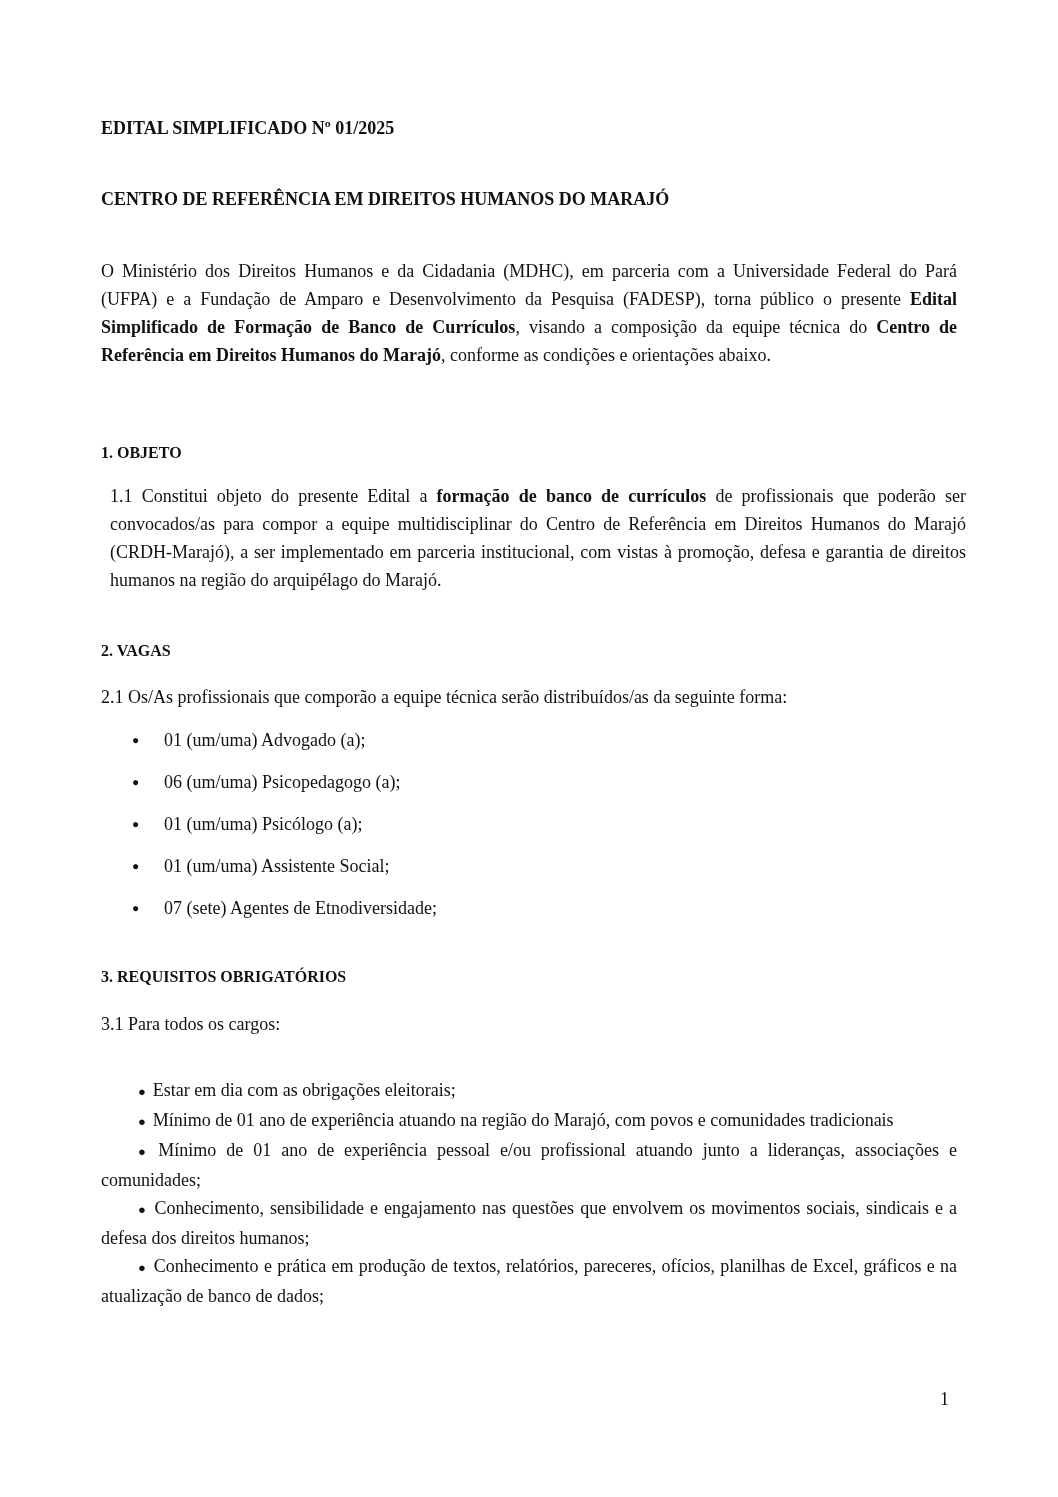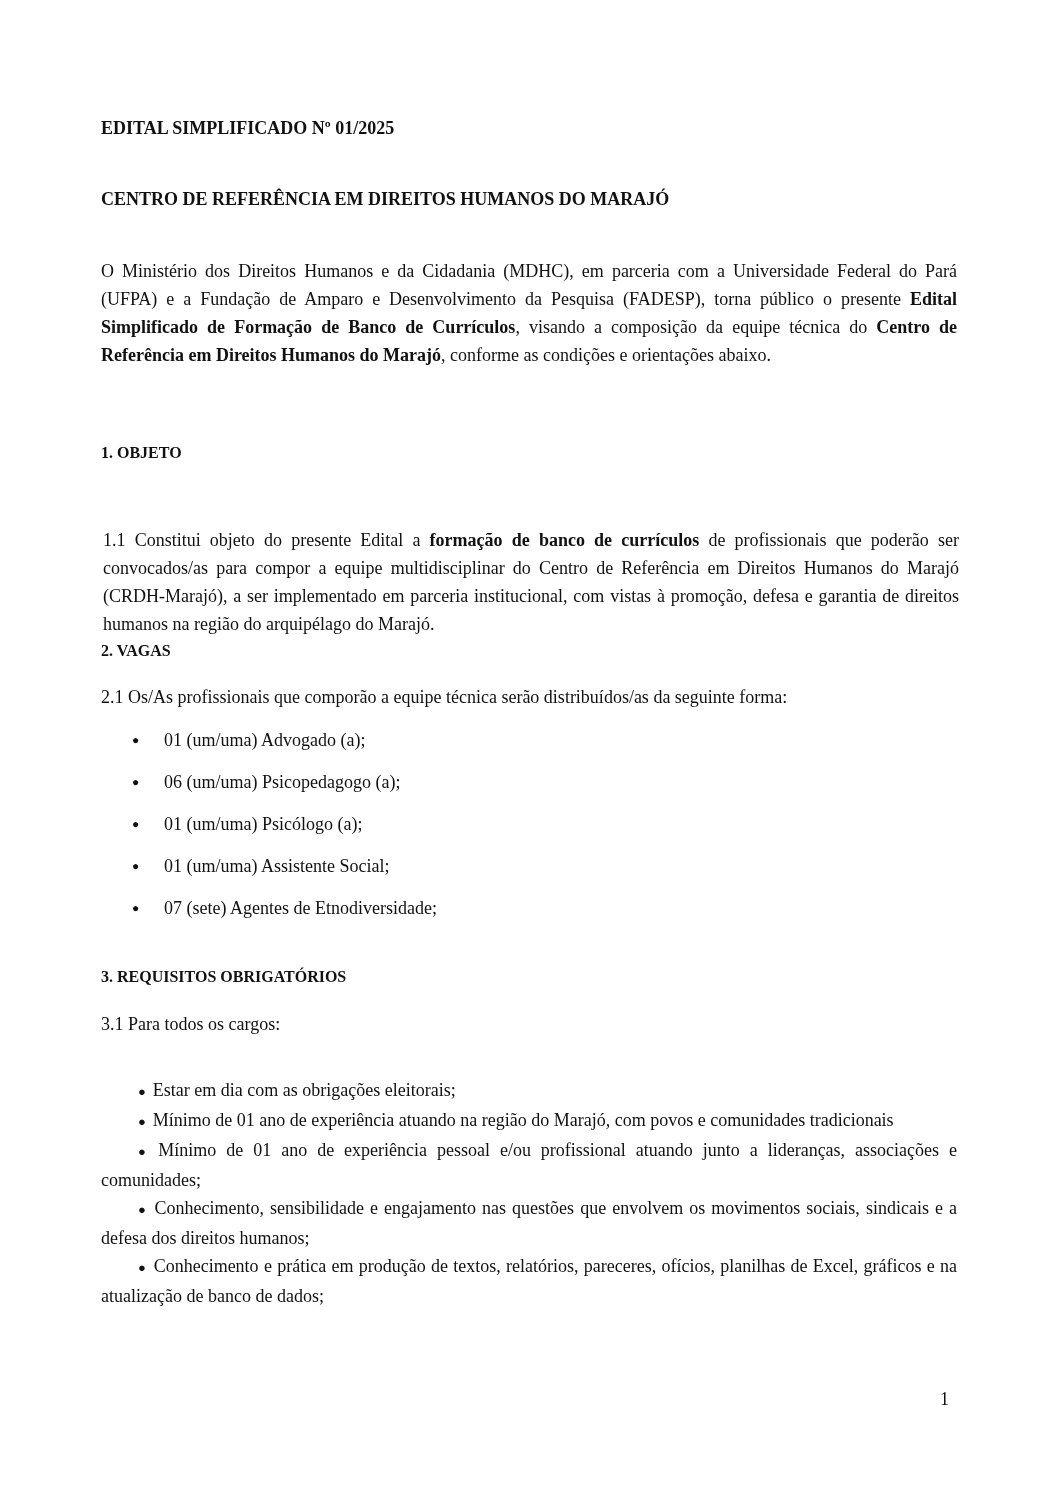--- a/index.html
+++ b/index.html
@@ -9,21 +9,21 @@
   .content { position: absolute; left: 101px; top: 0; width: 856px; }
   .title { position: absolute; top: 103px; left: 0; width: 856px; text-align: left;
            font-weight: bold; font-size: 18px; margin-top: 15px; }
   .subtitle { position: absolute; top: 185px; left: 0; width: 856px; font-weight: bold;
               font-size: 18px; line-height: 28px; text-align: justify; text-align-last: left; }
   .subtitle .l1 { display: block; text-align: justify; text-align-last: justify; }
   p { margin: 0; font-size: 18px; line-height: 28px; text-align: justify; }
   .intro { position: absolute; top: 257px; left: 0; width: 856px; }
   .h { position: absolute; left: 0; font-weight: bold; font-size: 16px; }
   .h1 { top: 444px; }
-  .p11 { position: absolute; top: 482px; left: 2px; width: 856px; margin-top: 44px; }
+  .p11 { position: absolute; top: 482px; left: 9px; width: 856px; }
   .h2 { top: 642px; }
   .p21 { position: absolute; top: 683px; left: 0; width: 856px; }
   ul.vagas { position: absolute; top: 726px; left: 0; width: 856px; margin: 0; padding: 0; list-style: none; }
   ul.vagas li { height: 42px; font-size: 18px; line-height: 28px; position: relative; padding-left: 63px; }
   ul.vagas li .bullet { position: absolute; left: 31px; top: 0; font-size: 12px; }
   .h3 { top: 968px; }
   .p31 { position: absolute; top: 1010px; left: 0; width: 856px; }
   ul.req { position: absolute; top: 1076px; left: 0; width: 856px; margin: 0; padding: 0; list-style: none; }
   ul.req li { font-size: 18px; line-height: 28px; text-align: justify; margin-bottom: 0px; }
   ul.req li .bullet { font-size: 13px; padding-left: 37px; padding-right: 7px; }

